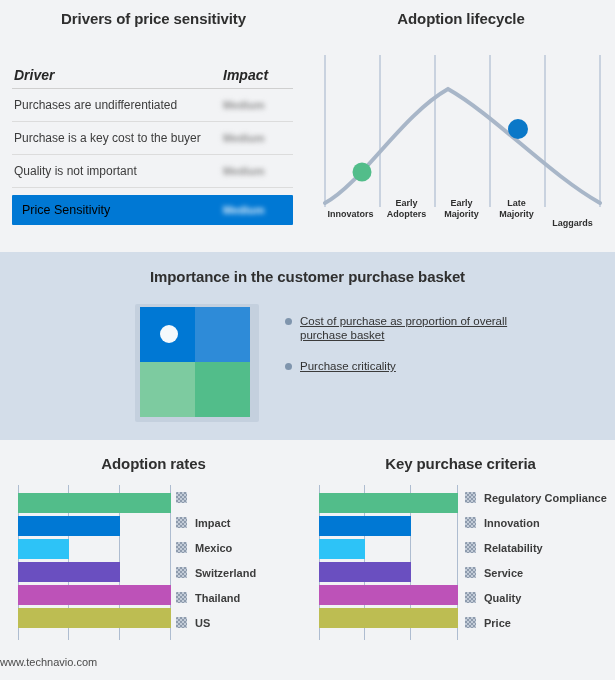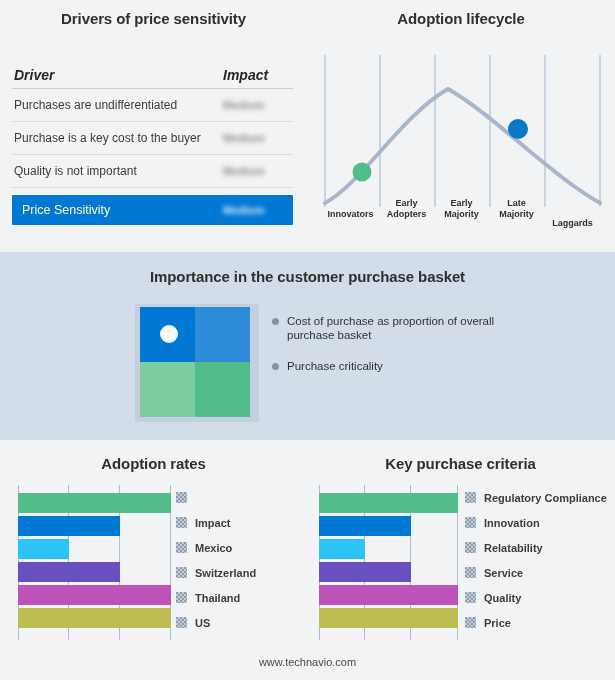--- a/index.html
+++ b/index.html
@@ -37,21 +37,21 @@
     filter:blur(2.6px);
     -webkit-filter:blur(2.6px);
     font-size:11px;font-weight:600;
     display:inline-block;
     user-select:none;
   }
   .trow.highlight{
     background:#0078d4;border-bottom:none;height:30px;
     margin-top:7px;border-radius:1px;
   }
-  .trow.highlight .c1{color:#fef9c3;font-size:12.5px;padding-left:10px;}
+  .trow.highlight .c1{color:#000000;font-size:12.5px;padding-left:10px;}
   .trow.highlight .blurred{color:#dfeefb;}
 
   
   #lifecycle{left:307px;top:0;width:308px;height:252px;}
   #lifecycle .panel-title{position:absolute;left:0;top:10px;width:308px;}
   #lifecycle .chartbox{position:absolute;left:15px;top:55px;width:282px;height:180px;}
   #lifecycle svg{display:block;}
   .seg-label{
     position:absolute;text-align:center;font-size:9px;font-weight:bold;color:#2f2f2f;
     line-height:10.5px;
@@ -66,21 +66,21 @@
   }
   .matrix{
     position:absolute;left:140px;top:55px;width:110px;height:110px;
     display:grid;grid-template-columns:1fr 1fr;grid-template-rows:1fr 1fr;
   }
   .q{position:relative;}
   .q-dot{
     position:absolute;left:20px;top:18px;width:18px;height:18px;
     background:#f4f9fc;border-radius:50%;
   }
-  .m-legend{position:absolute;left:272px;top:62px;width:320px;}
+  .m-legend{position:absolute;left:285px;top:62px;width:320px;text-decoration:underline;}
   .m-item{display:flex;align-items:flex-start;margin-bottom:17px;}
   .m-bullet{
     width:7px;height:7px;border-radius:50%;background:#7f95ad;
     margin-right:8px;margin-top:4px;flex:none;
   }
   .m-text{font-size:11.5px;color:#323232;line-height:14px;max-width:230px;}
 
   
   .barpanel{top:440px;width:307px;height:240px;}
   #adoption{left:0;}
@@ -102,21 +102,21 @@
     background-image:
       linear-gradient(45deg,#c3ccd8 25%,transparent 25%,transparent 75%,#c3ccd8 75%),
       linear-gradient(45deg,#c3ccd8 25%,transparent 25%,transparent 75%,#c3ccd8 75%);
     background-size:4px 4px;
     background-position:0 0,2px 2px;
     border-radius:1px;
   }
   .leg-text{font-size:11px;color:#3c3c3c;white-space:nowrap;}
 
   .footer{
-    position:absolute;left:0;top:656px;width:615px;text-align:center;
+    position:absolute;left:0;top:656px;width:615px;text-align:left;
     font-size:11px;color:#4a4a4a;
   }
 </style>
 </head>
 <body>
 
 <div class="band-top"></div>
 <div class="band-mid"></div>
 <div class="band-bot"></div>
 

